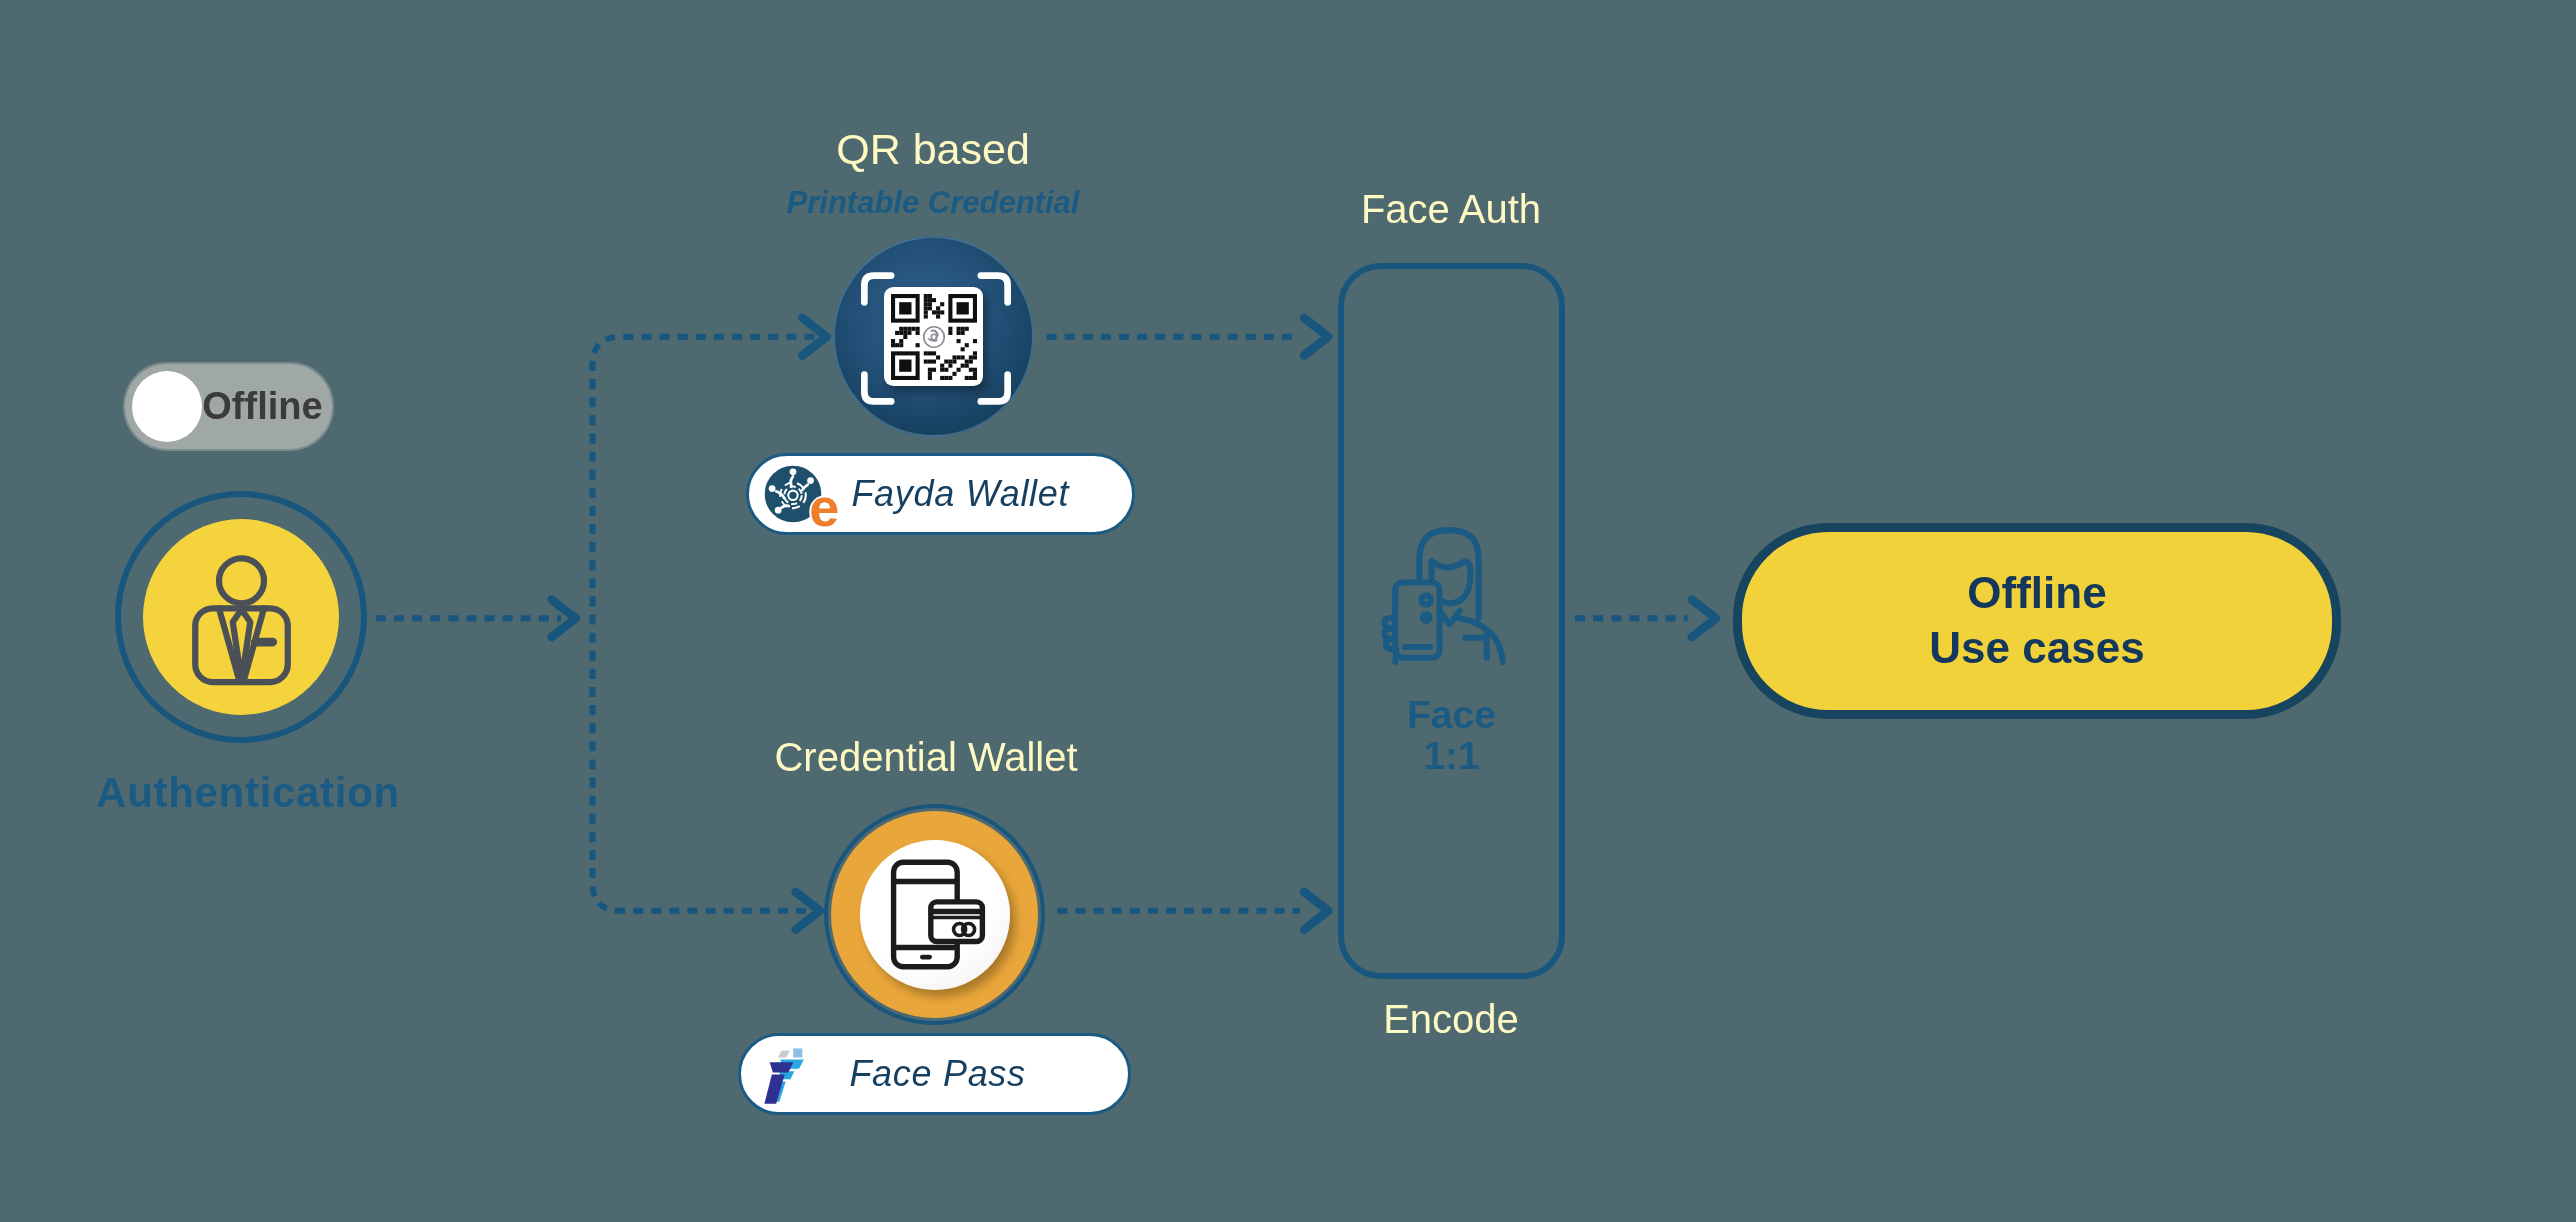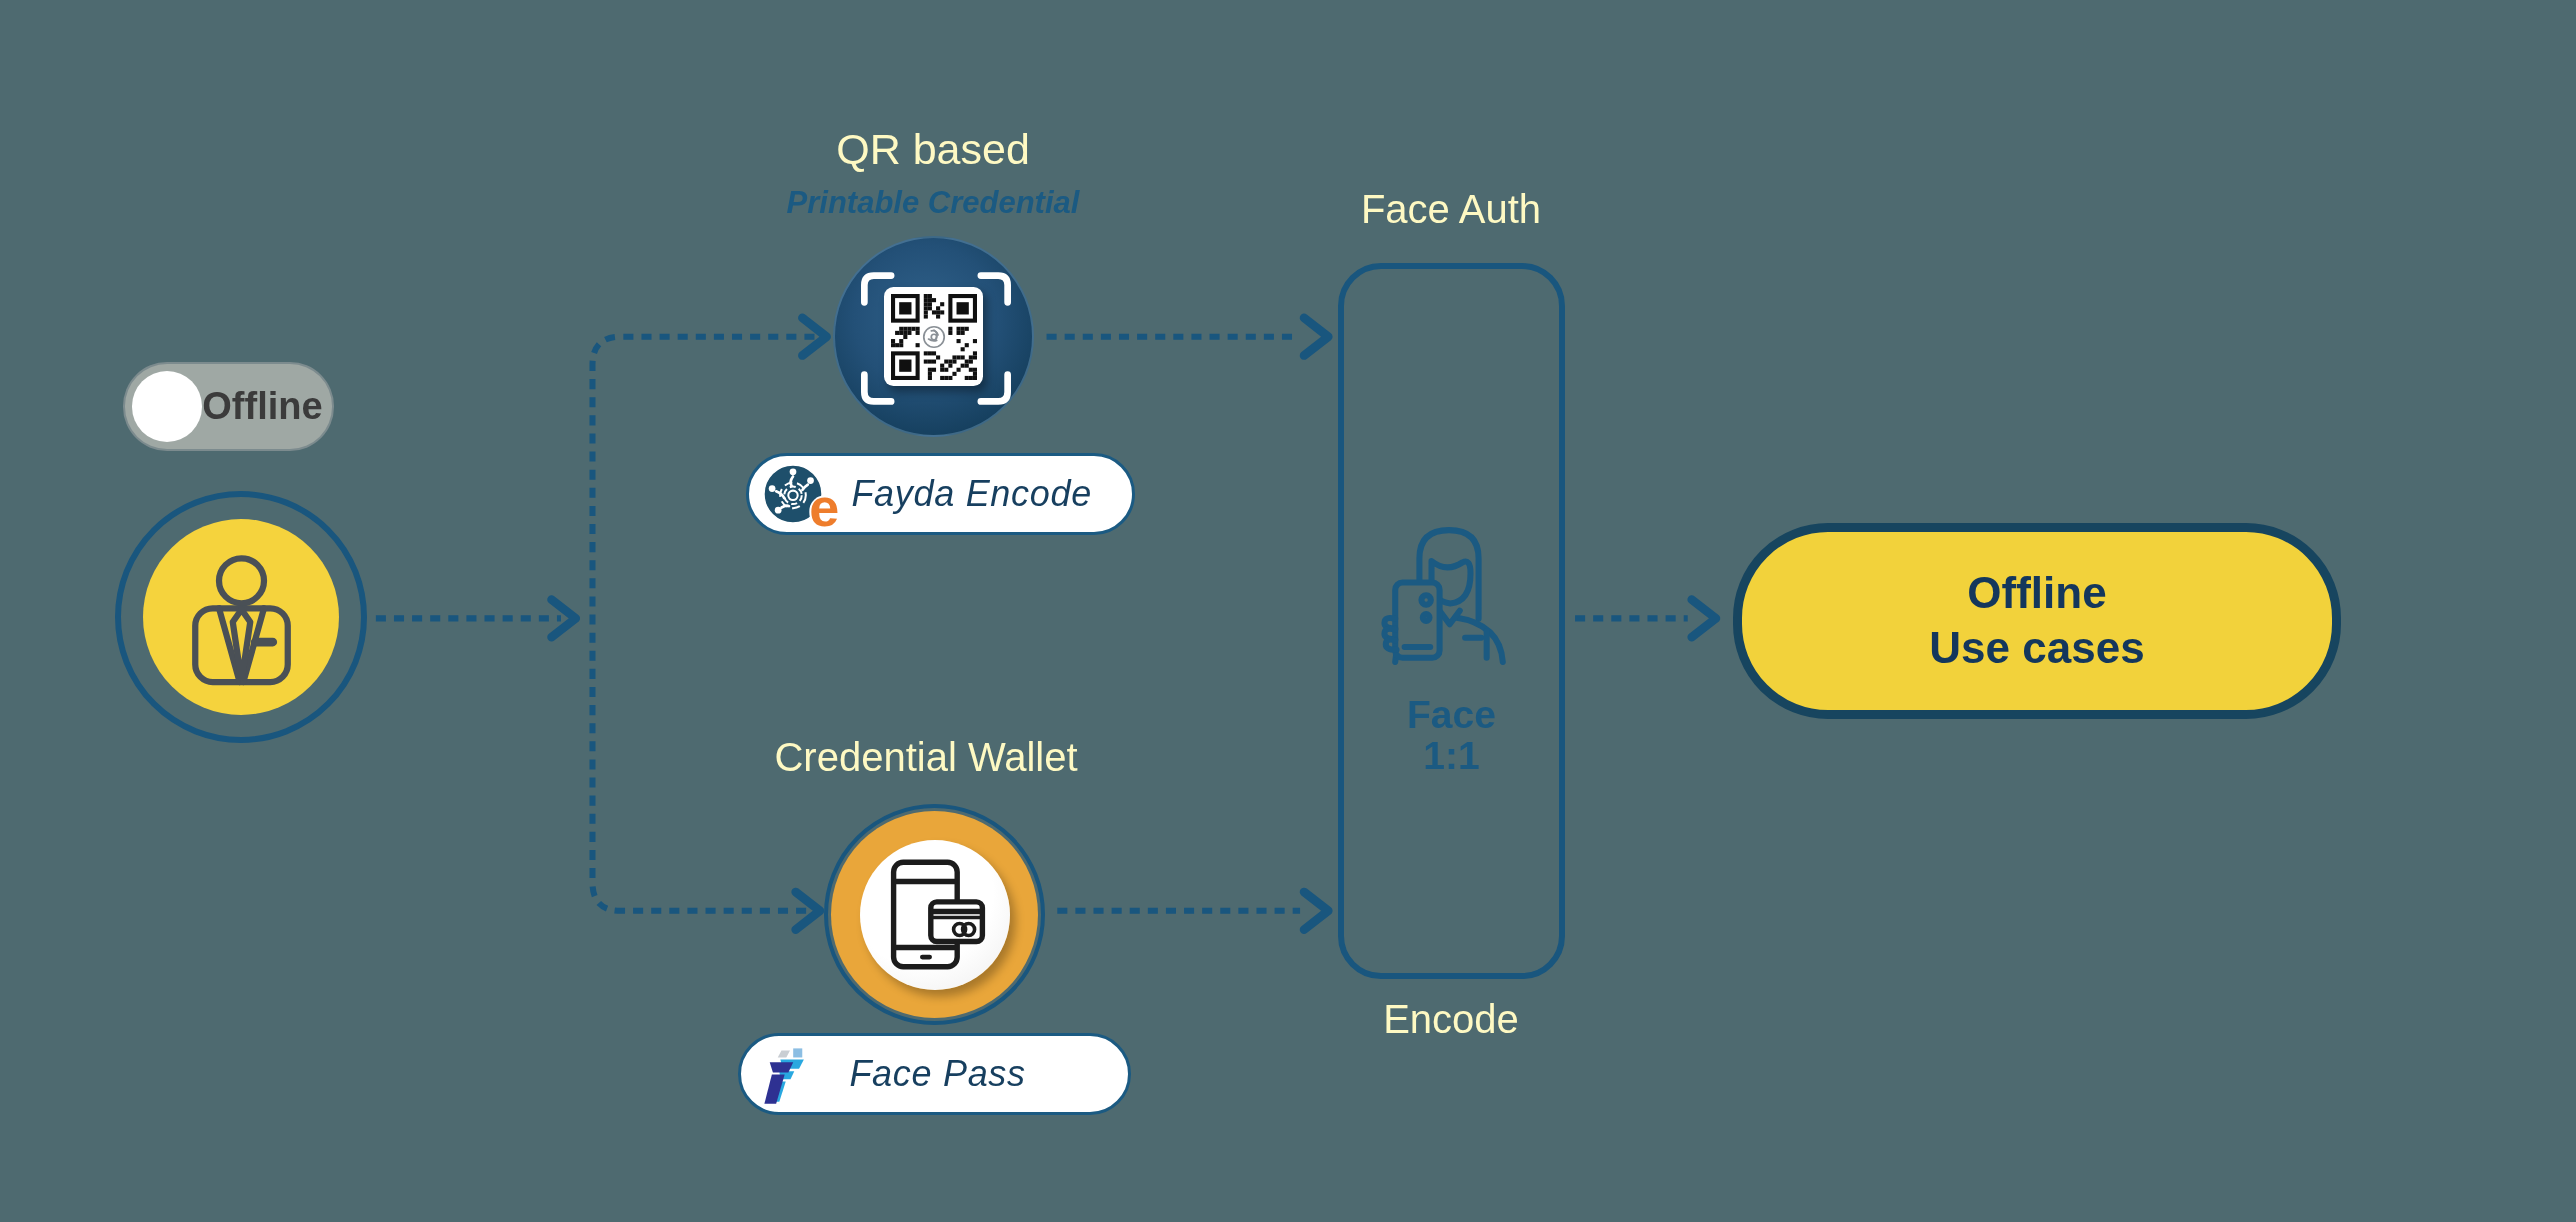--- a/index.html
+++ b/index.html
@@ -111,20 +111,21 @@
           <circle cx="100" cy="52" r="36"></circle>
           <rect x="26" y="96" width="148" height="118" rx="28"></rect>
           <path d="M 64 96 L 97 214"></path>
           <path d="M 136 96 L 103 214"></path>
           <path d="M 100 98 L 86 118 L 99 206 M 100 98 L 114 118 L 101 206"></path>
         </g>
         <path d="M 122 150 H 150" stroke="#4a5056" stroke-width="14" stroke-linecap="round" fill="none"></path>
       </svg>
     </div>
   </div>
+  <div class="auth-label">Authentication</div>
 
   <div class="h-title qr-title">QR based</div>
   <div class="qr-subtitle">Printable Credential</div>
 
   <div class="qr-circle">
     <div class="qr-square">
       <svg id="qr-svg" width="86" height="86" viewBox="0 0 126 126">
           <rect x="0" y="0" width="36" height="36" fill="none" stroke="#101010" stroke-width="6" transform="translate(3,3)"></rect>
           <rect x="12" y="12" width="18" height="18" fill="#101010"></rect>
           <rect x="84" y="0" width="36" height="36" fill="none" stroke="#101010" stroke-width="6" transform="translate(3,3)"></rect>
@@ -251,21 +252,21 @@
         </g>
         <g fill="none" stroke="#ffffff" stroke-width="4" stroke-linecap="round">
           <path d="M 46 20 Q 40 28 44 34"></path>
           <path d="M 21 42 Q 30 46 33 52"></path>
           <path d="M 29 66 Q 36 62 40 64"></path>
           <path d="M 68 32 Q 62 36 60 40"></path>
         </g>
       </svg>
       <span class="e-badge">e</span>
     </div>
-    <div class="pill-label">Fayda Encode</div>
+    <div class="pill-label">Fayda Wallet</div>
   </div>
 
   <div class="h-title wallet-title">Credential Wallet</div>
 
   <div class="wallet-ring">
     <div class="wallet-disc">
       <div class="wallet-inner">
         <svg width="102" height="115" viewBox="0 0 170 190">
           <g fill="#ffffff" stroke="#1c1c1c" stroke-width="9" stroke-linejoin="round">
             <rect x="16" y="8" width="106" height="174" rx="16"></rect>

